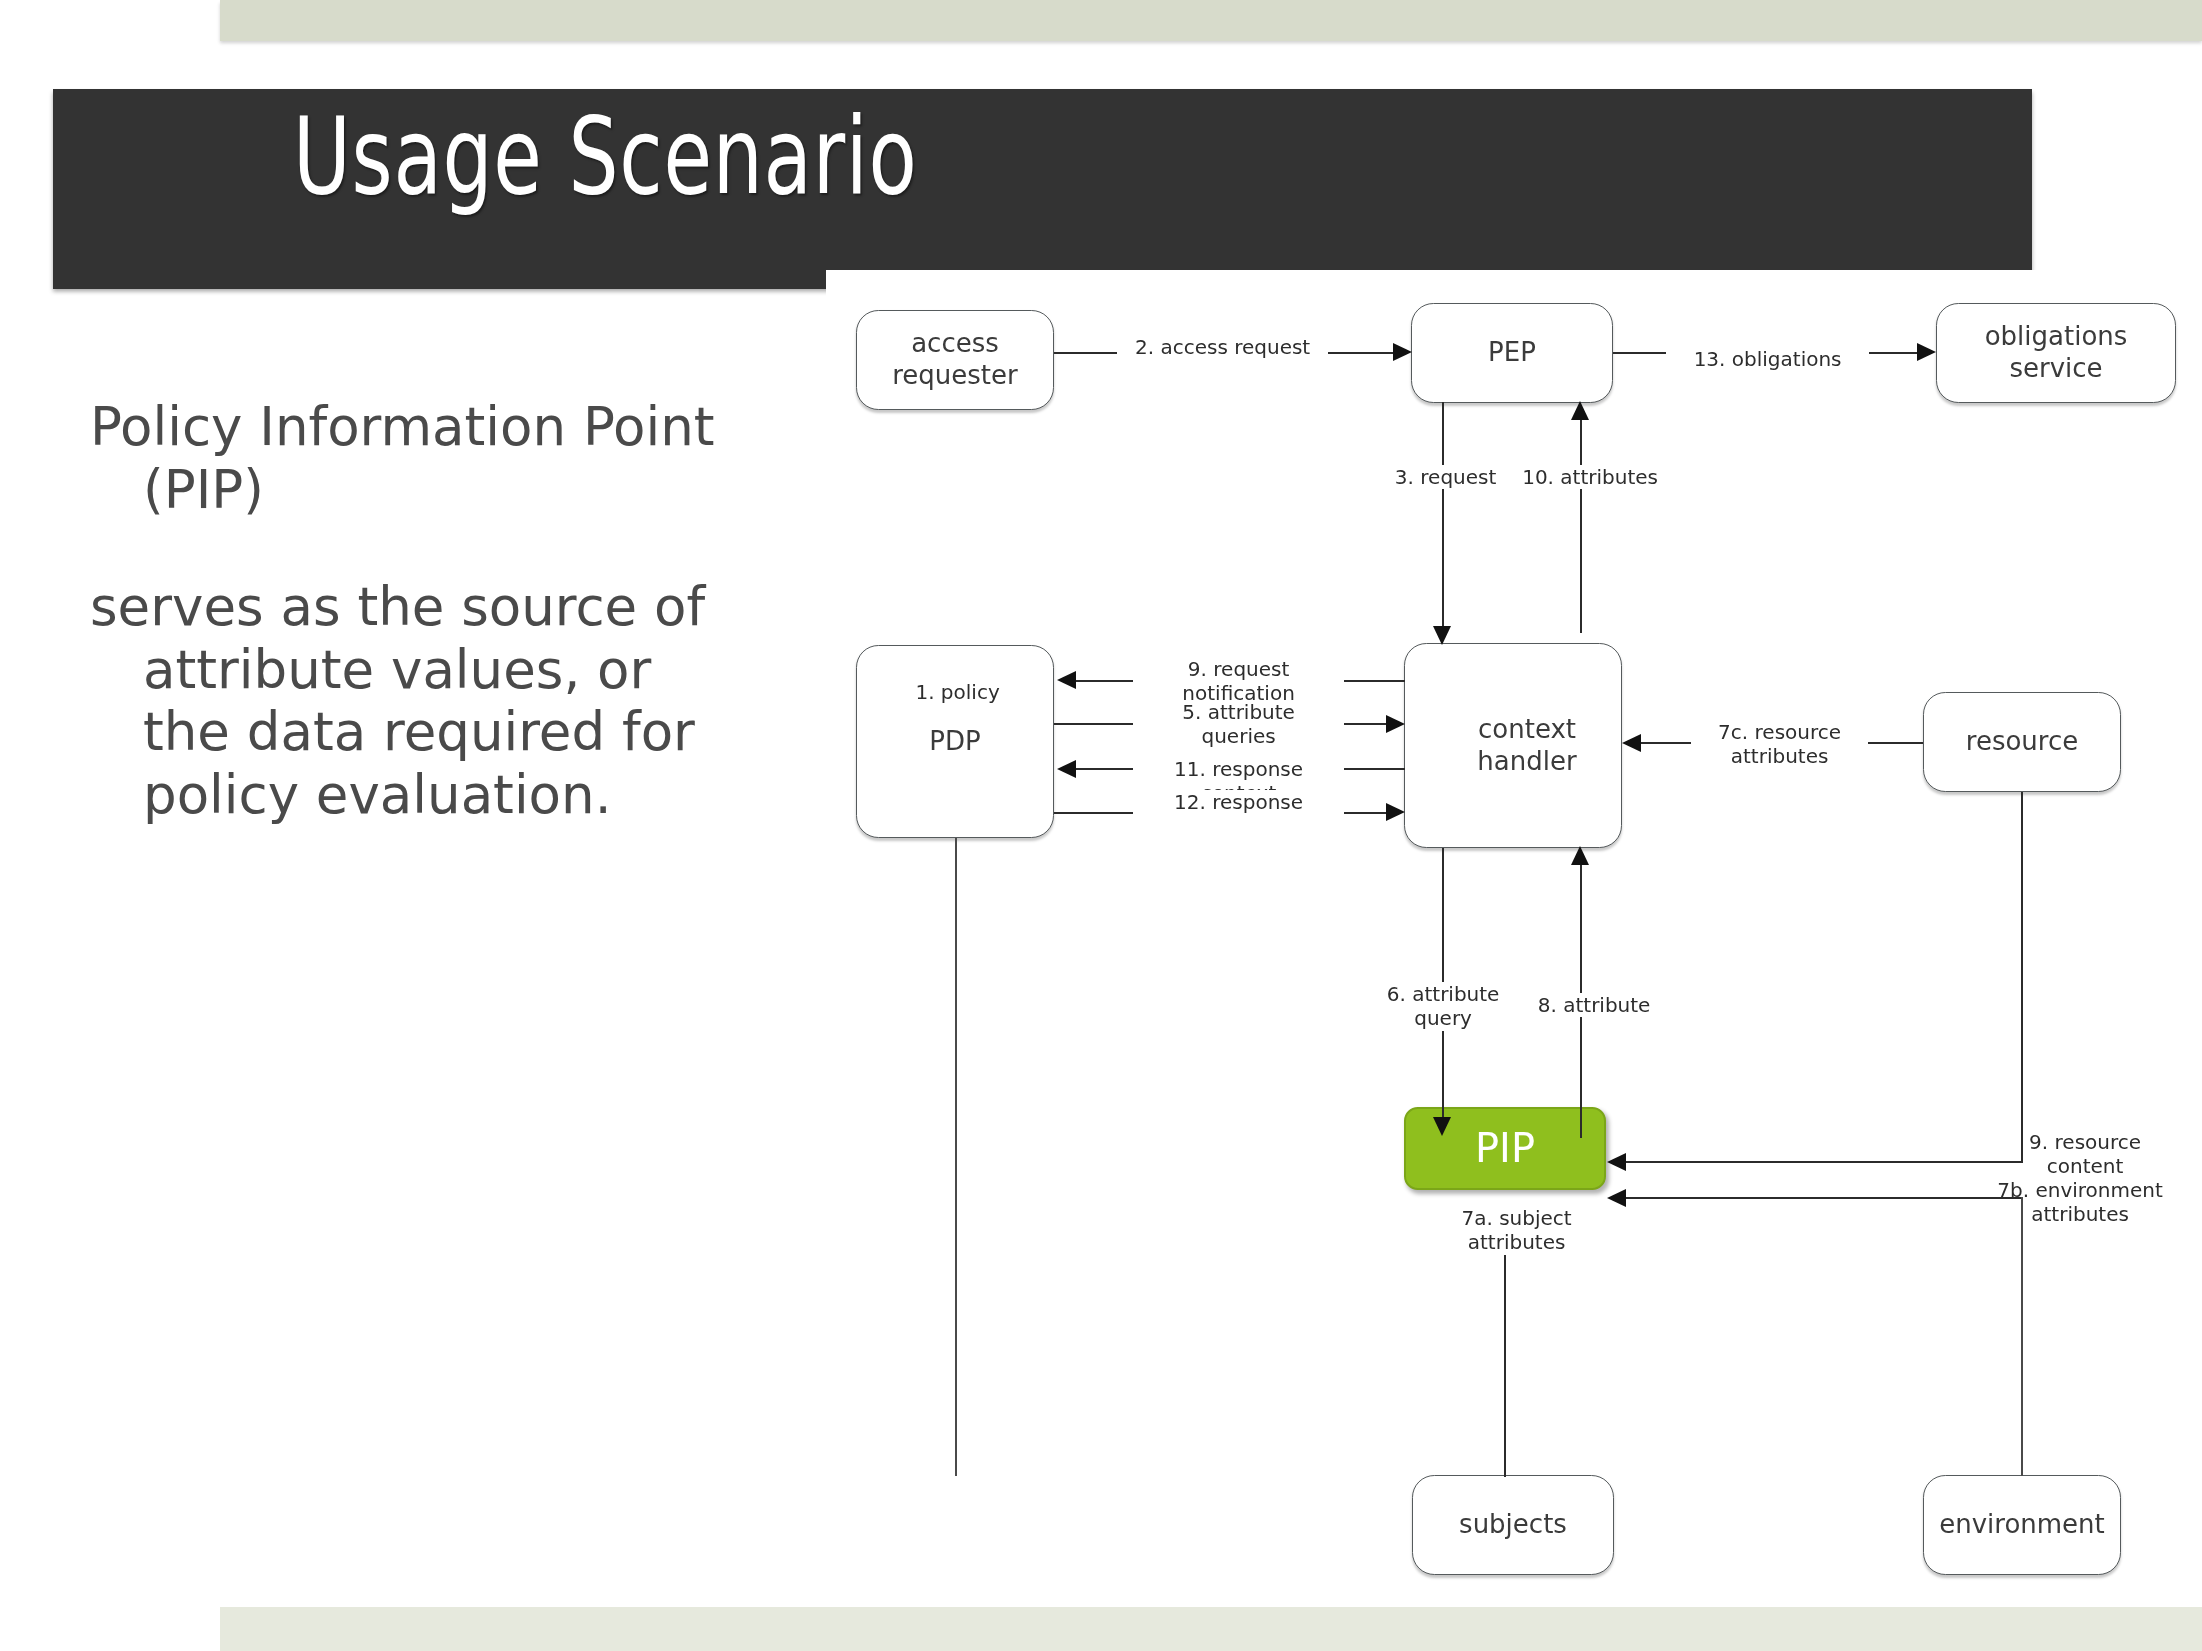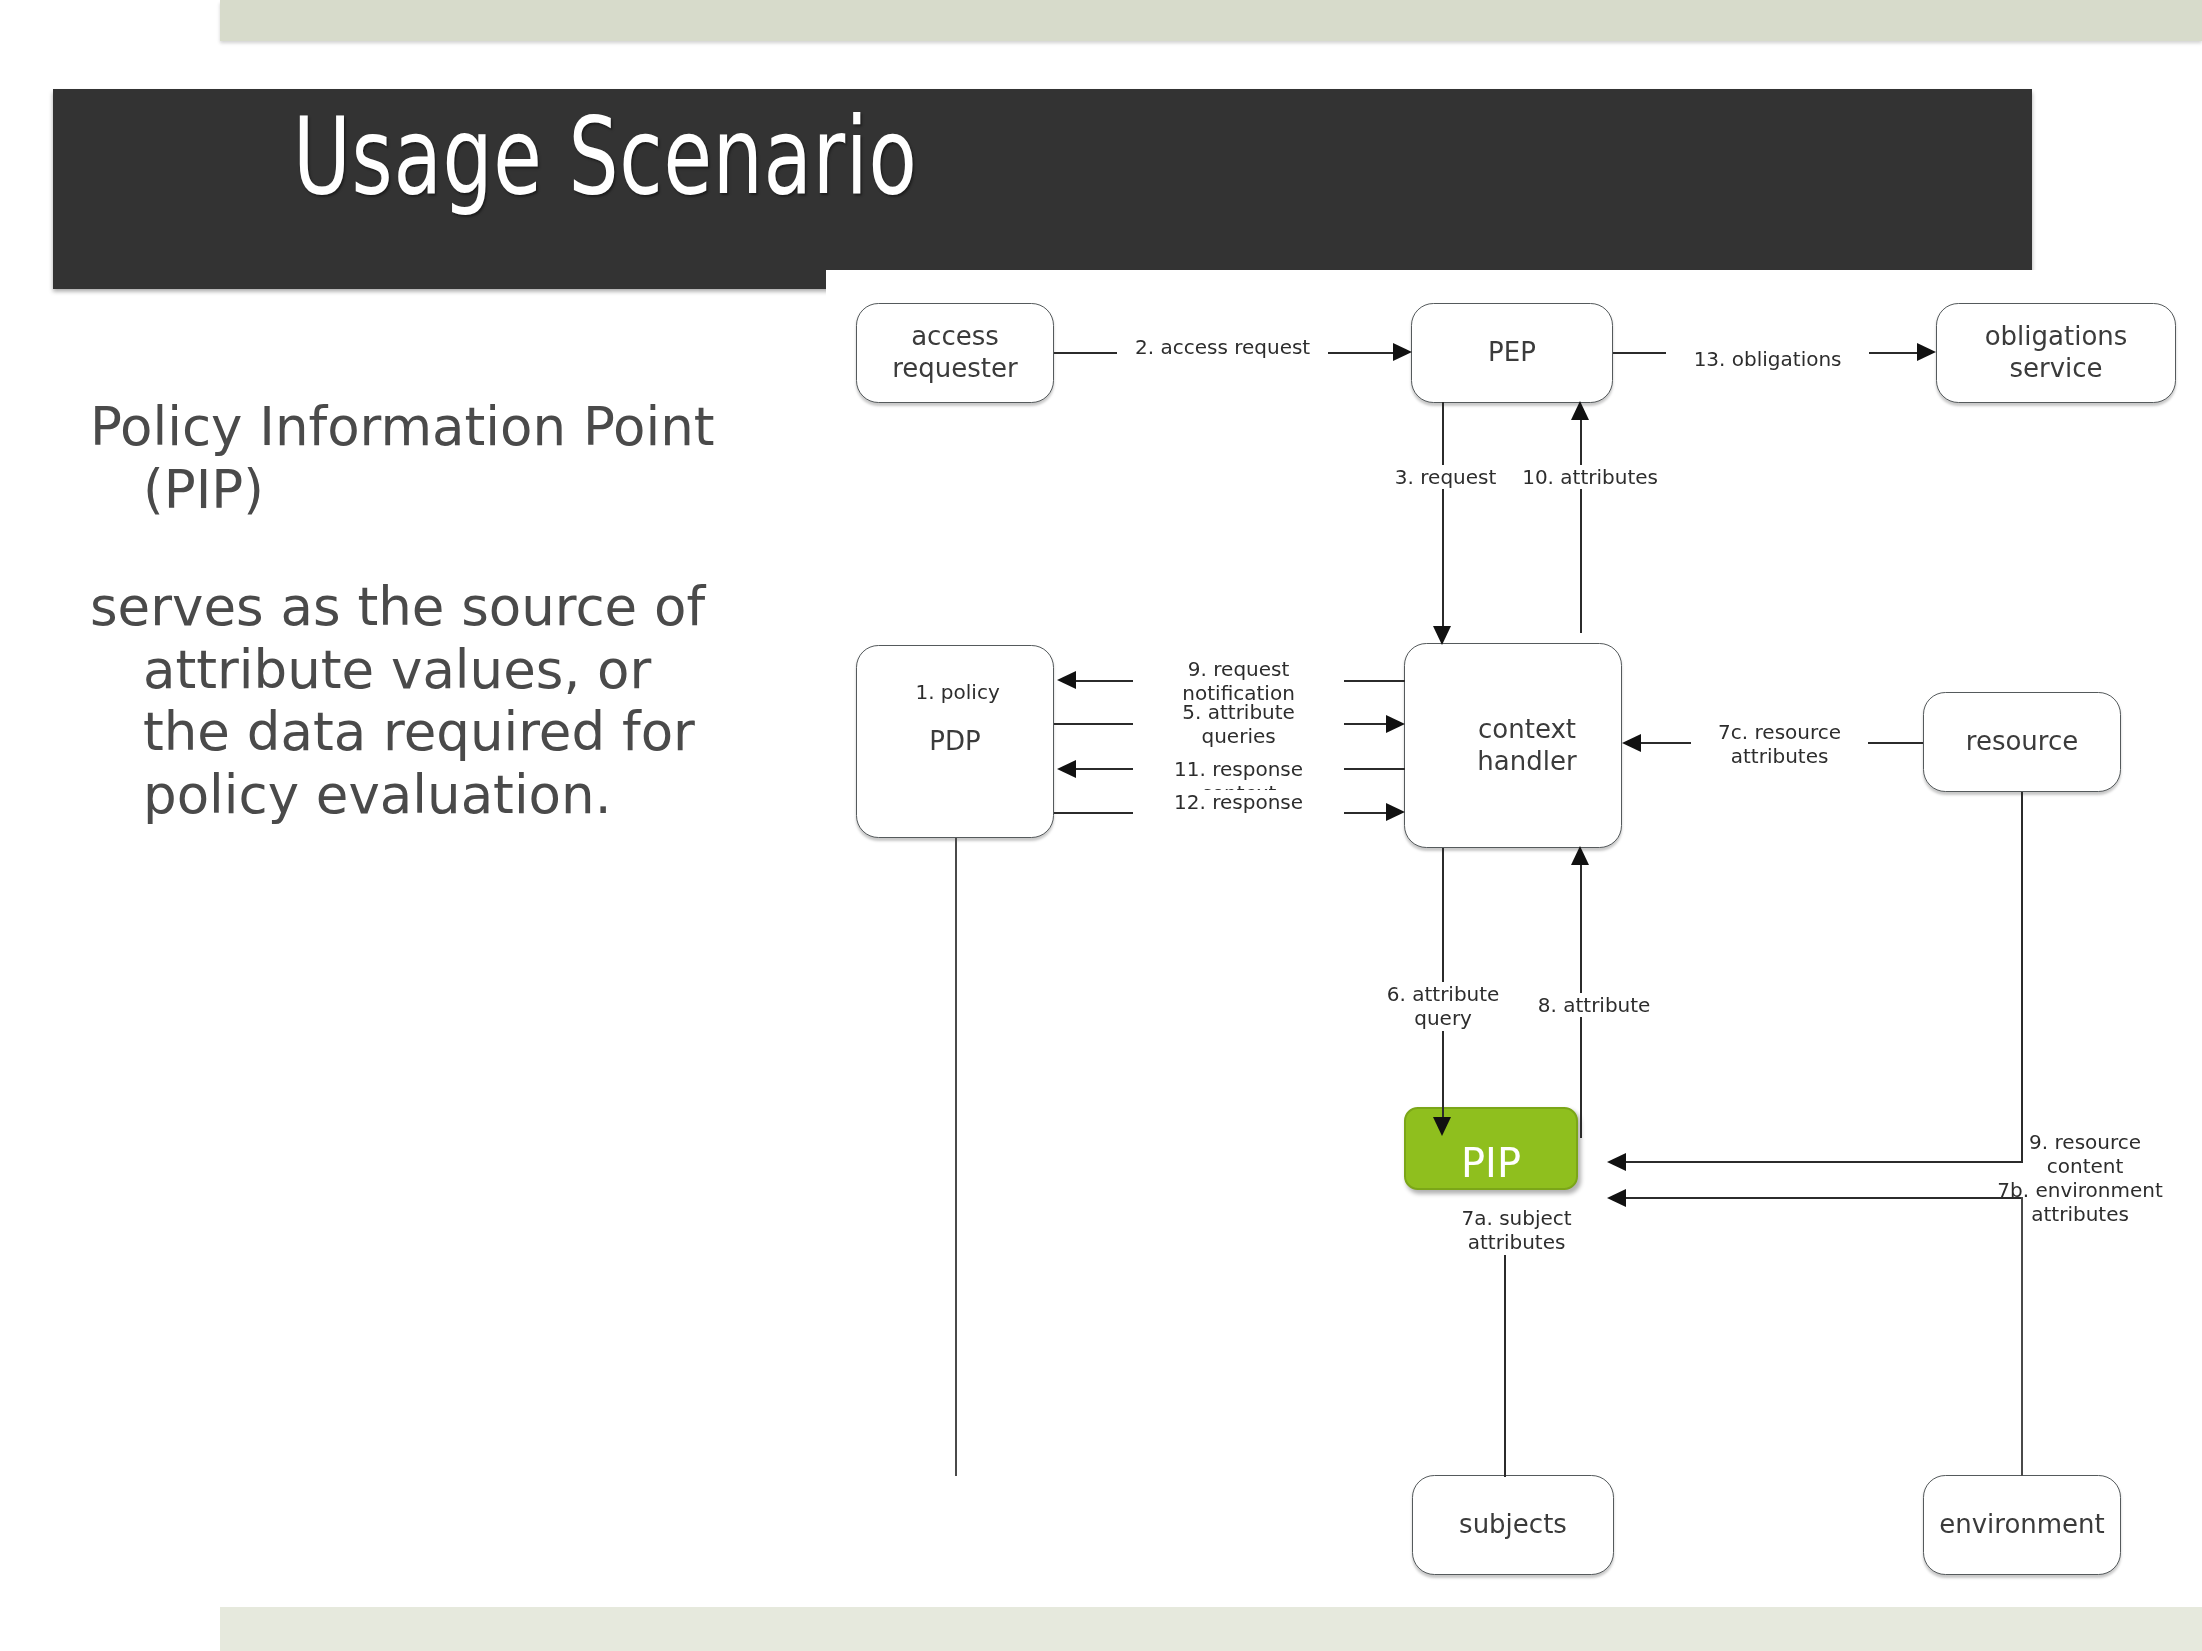--- a/index.html
+++ b/index.html
@@ -142,21 +142,21 @@
   <p>
     <span class="bt-lead">serves as the source of</span>
     <span class="ind" style="white-space:pre-line">attribute values, or
 the data required for
 policy evaluation.</span>
   </p>
 </div>
 
 <div class="diagram">
 
-  <div class="node" style="left:30px; top:33px; width:198px; height:100px;">
+  <div class="node" style="left:30px; top:40px; width:198px; height:100px;">
     <span style="white-space:pre-line">access
 requester</span>
   </div>
 
   <div class="node" style="left:585px; top:33px; width:202px; height:100px;">
     <span style="white-space:pre-line">PEP</span>
   </div>
 
   <div class="node" style="left:1110px; top:33px; width:240px; height:100px;">
     <span style="white-space:pre-line">obligations
@@ -169,21 +169,21 @@
 
   <div class="node" style="left:578px; top:373px; width:218px; height:205px;padding-left:28px;">
     <span style="white-space:pre-line">context
 handler</span>
   </div>
 
   <div class="node" style="left:1097px; top:422px; width:198px; height:100px;">
     <span style="white-space:pre-line">resource</span>
   </div>
 
-  <div class="node pip" style="left:578px; top:837px; width:174px; height:83px;align-items:flex-end;">
+  <div class="node pip" style="left:578px; top:837px; width:202px; height:83px;">
     <span style="white-space:pre-line">PIP</span>
   </div>
 
 
   <div class="node" style="left:578px; top:1205px; width:202px; height:100px;margin-left:8px;">
     <span style="white-space:pre-line">subjects</span>
   </div>
 
   <div class="node" style="left:1097px; top:1205px; width:198px; height:100px;">
     <span style="white-space:pre-line">environment</span>

